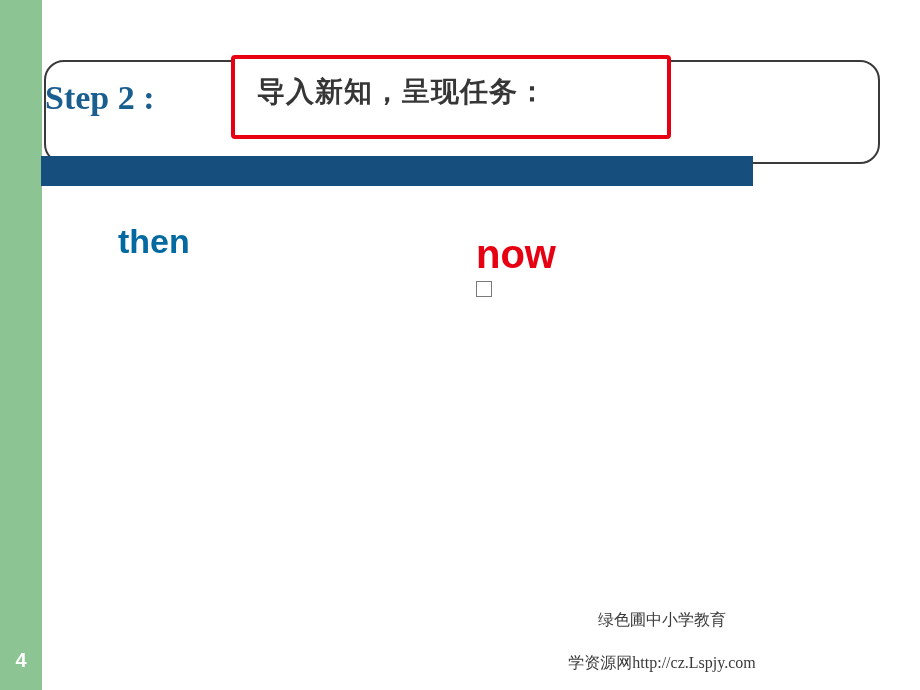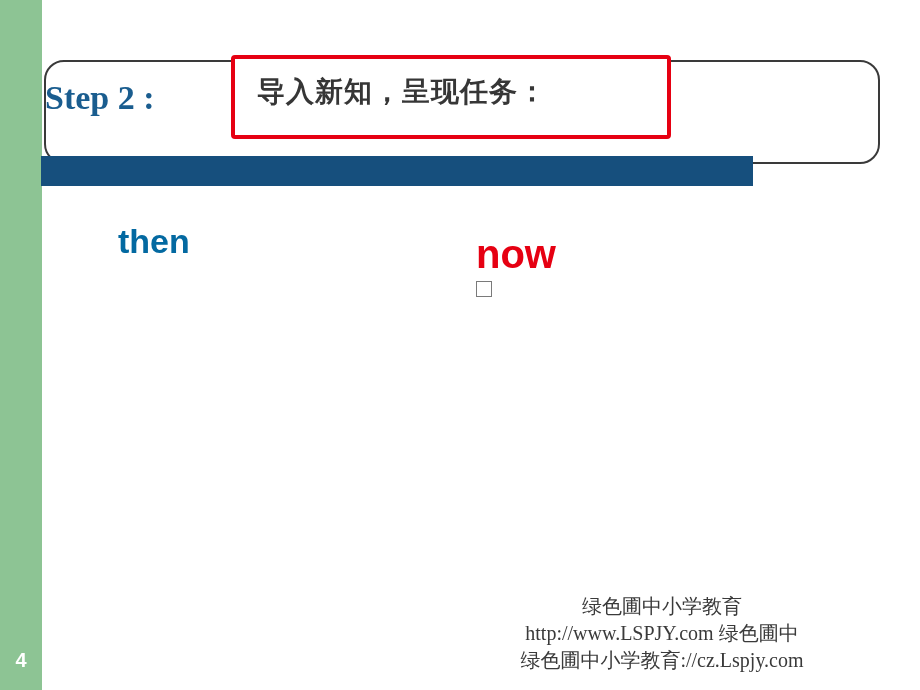--- a/index.html
+++ b/index.html
@@ -98,21 +98,21 @@
     width: 16px;
     height: 16px;
     border: 1px solid #7a7a7a;
   }
   .footer {
     position: absolute;
     right: 28px;
     bottom: 16px;
     width: 460px;
     text-align: center;
-    font-size: 20px;
+    font-size: 16px;
     color: #3a3a3a;
     line-height: 1.35;
     font-family: "SimSun", serif;
   }
 </style>
 </head>
 <body>
 
 <div class="left-bar"></div>
 <div class="page-number">4</div>
@@ -127,15 +127,15 @@
 
 <div class="blue-bar"></div>
 
 <div class="then-label">then</div>
 <div class="now-label">now</div>
 
 <div class="small-box"></div>
 
 <div class="footer">
   <span>绿色圃中小学教育</span><br>
-  <span>http://www.LSPJY.com    绿色圃中</span><br>
-  <span>绿色圃中小学教育://cz.Lspjy.com</span>
+  <br>
+  <span>学资源网http://cz.Lspjy.com</span>
 </div>
 
 </body></html>

